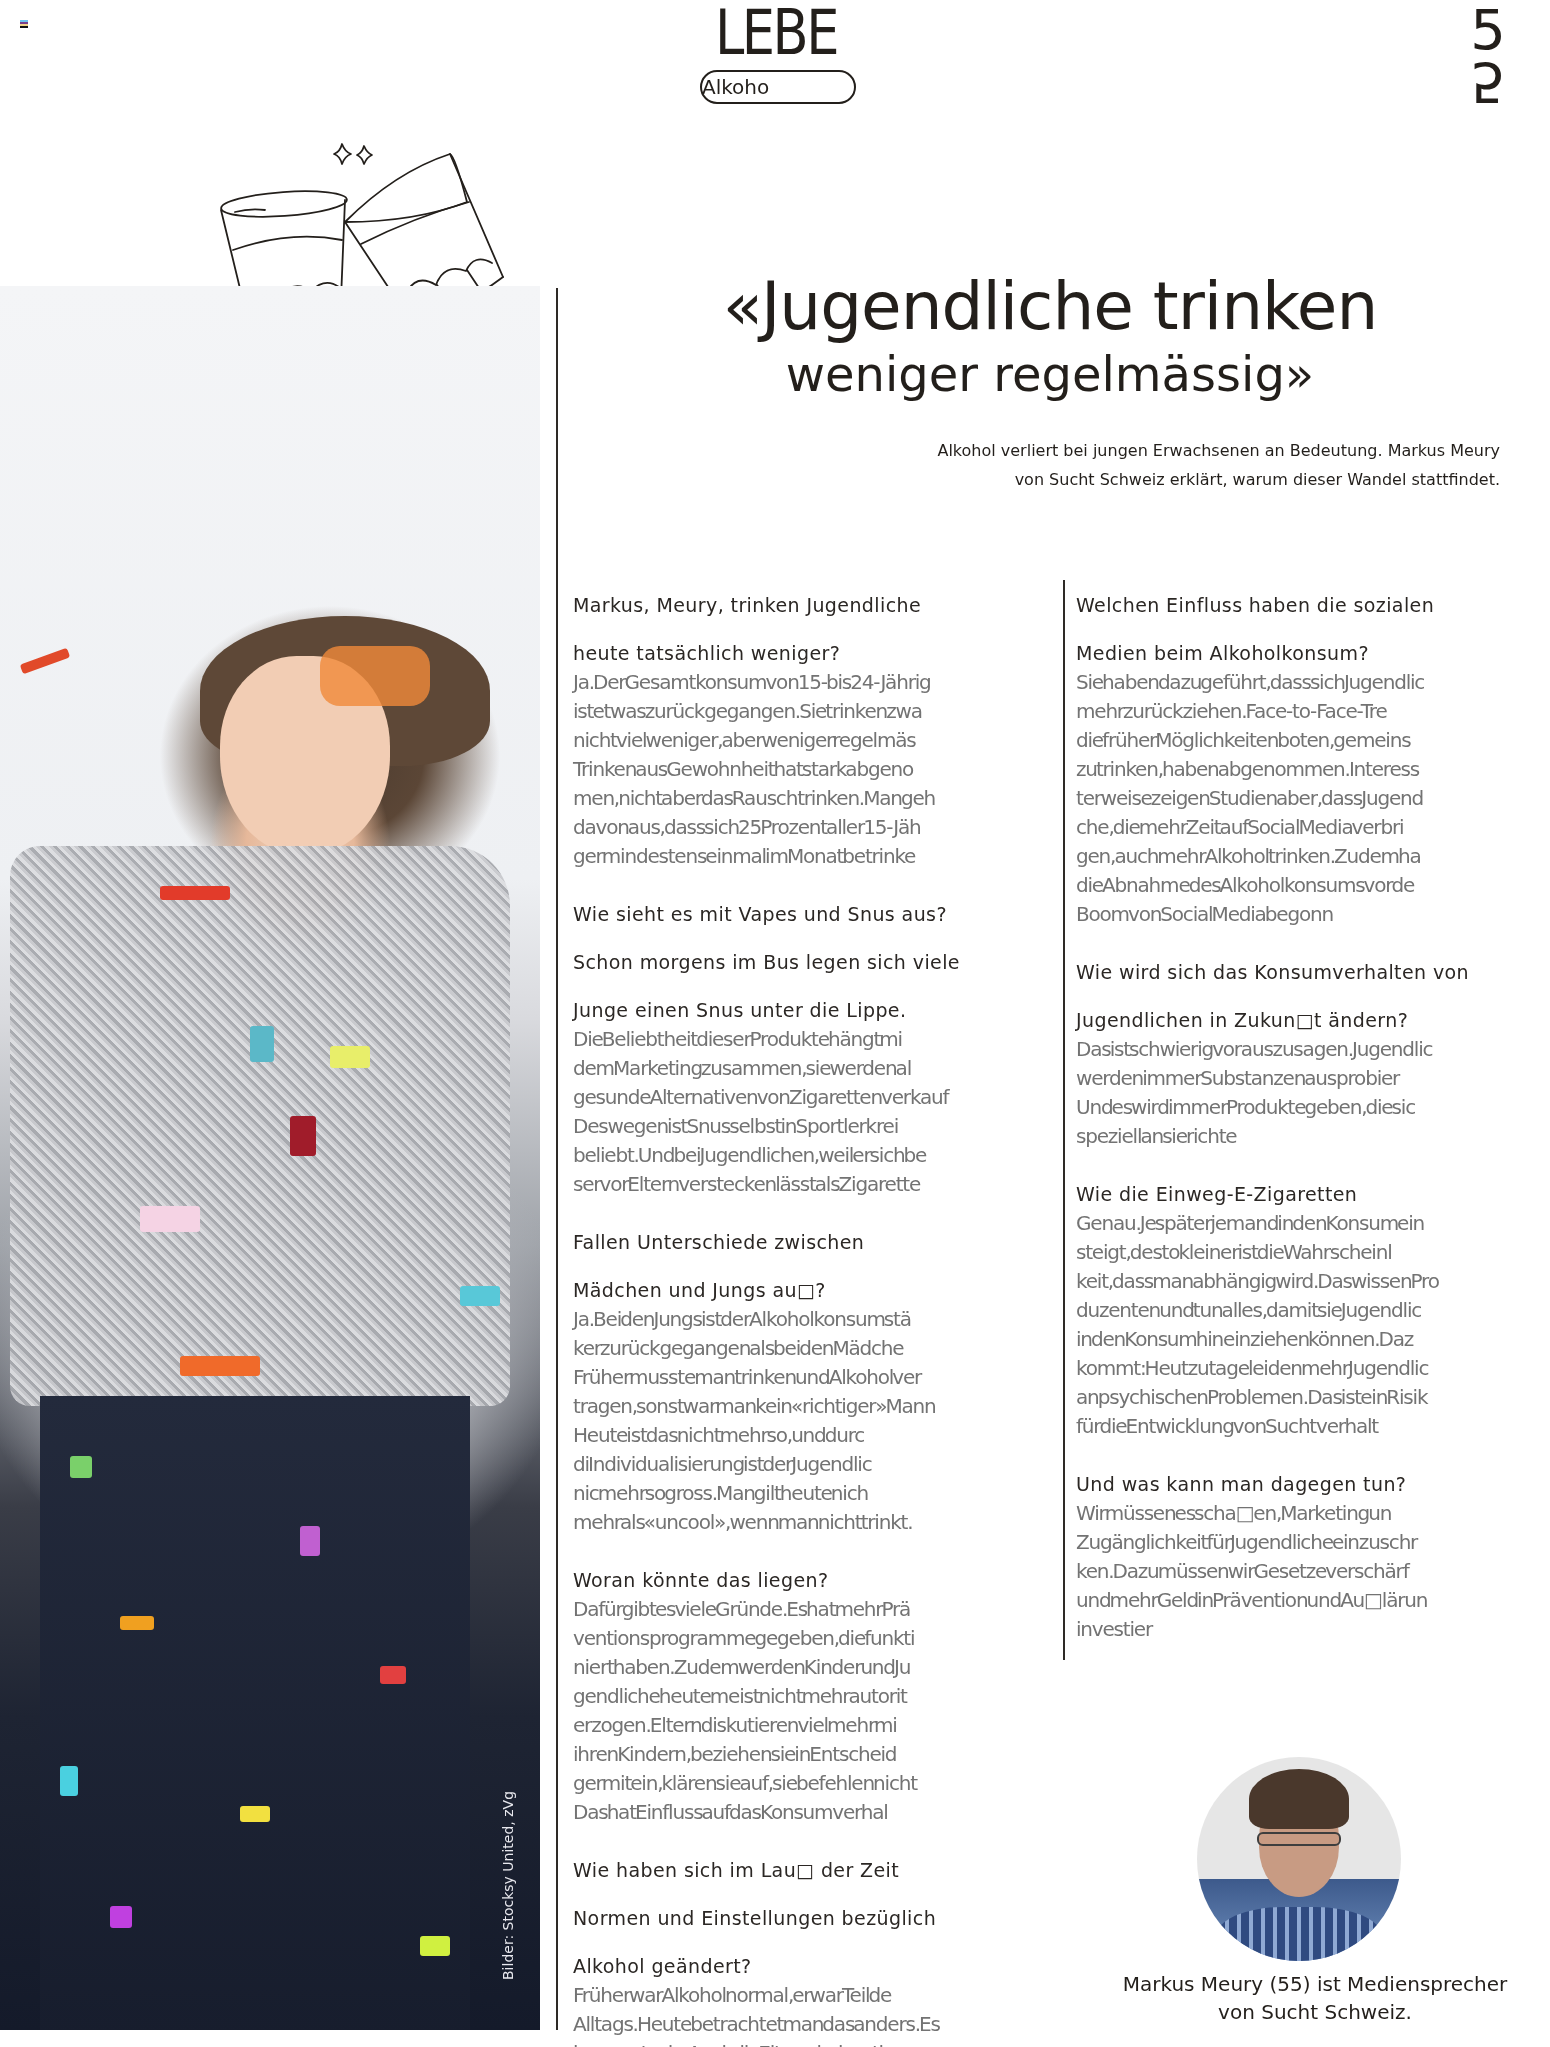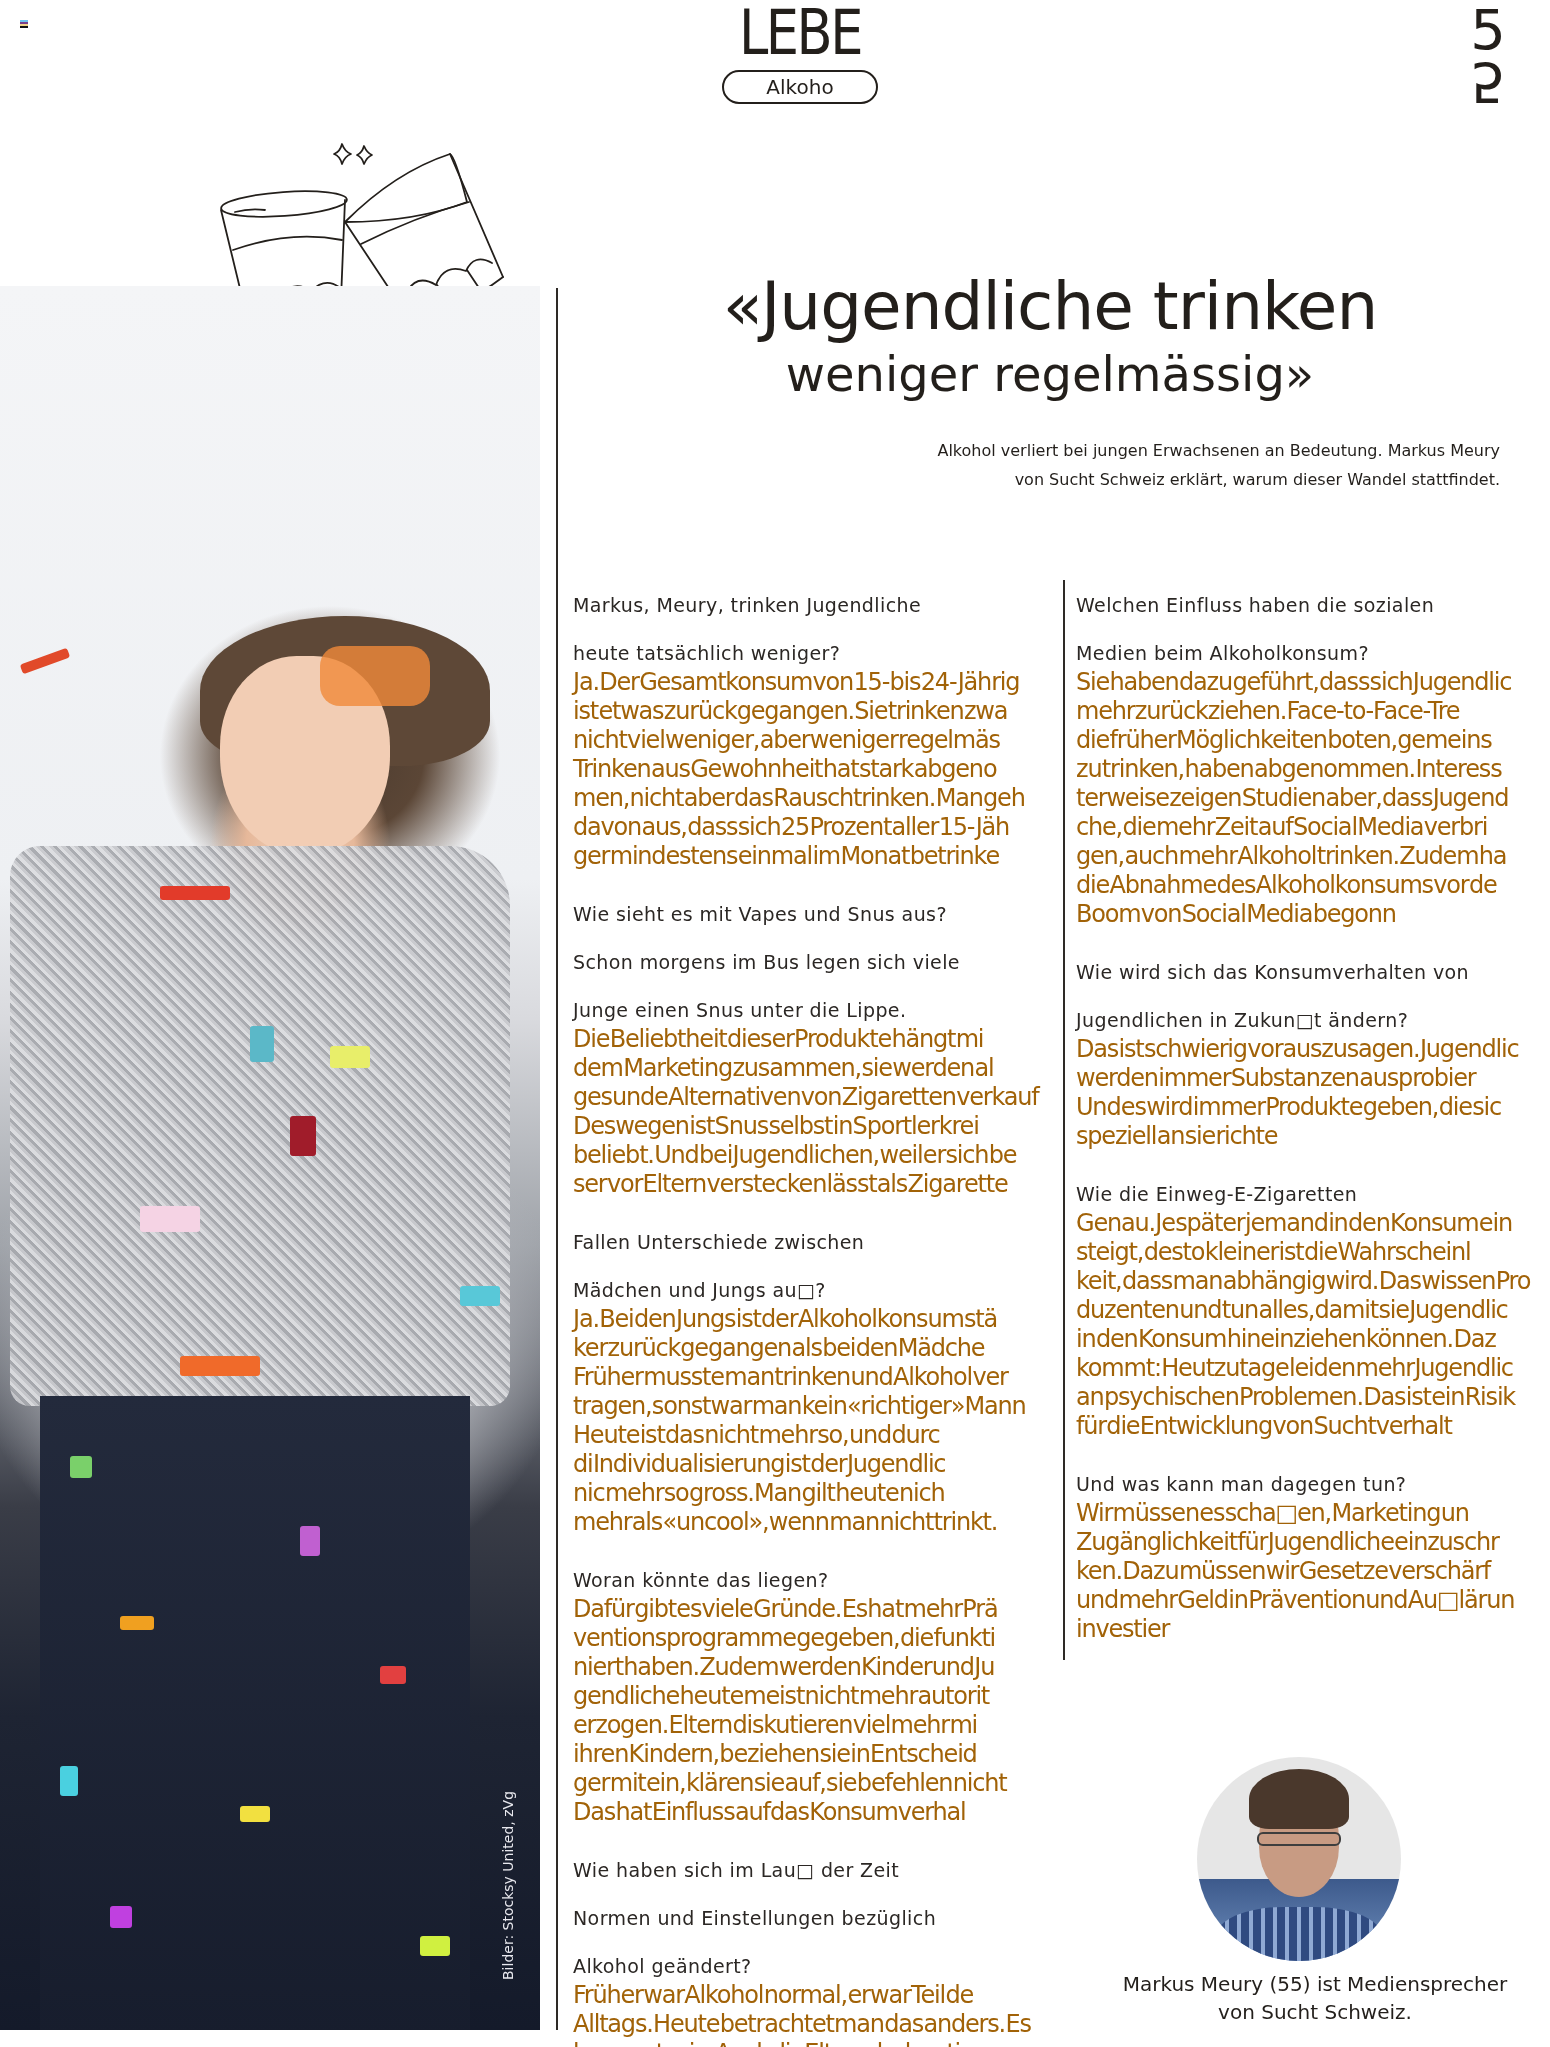--- a/index.html
+++ b/index.html
@@ -1,19 +1,19 @@
 <!DOCTYPE html>
 <html><head>
 <meta charset="utf-8">
 <style>
   html, body { margin:0; padding:0; background:#ffffff; }
   body { width:1550px; height:2047px; position:relative; overflow:hidden; font-family:"DejaVu Sans", sans-serif; color:#231f1b; }
   .flag { position:absolute; left:20px; top:20px; width:8px; height:8px; }
   .flag span { display:block; height:2px; }
-  .section { position:absolute; left:700px; top:0; width:200px; text-align:center; }
+  .section { position:absolute; left:700px; top:0; width:200px; text-align:left; }
   .section-title { font-family:"DejaVu Sans", sans-serif; font-size:62px; line-height:62px; letter-spacing:-3px; transform:scaleX(0.85); margin-top:2px; }
   .section-tag { display:inline-block; margin-top:6px; border:2px solid #231f1b; border-radius:20px; width:156px; height:34px; line-height:34px; font-size:20px; box-sizing:border-box; line-height:30px; }
   .page-num { position:absolute; left:1468px; top:2px; width:40px; font-size:56px; line-height:56px; text-align:center; }
   .page-num .d2 { display:block; transform:rotate(180deg) scaleX(-1); margin-top:-4px; }
   .illustration { position:absolute; left:205px; top:122px; width:300px; height:210px; }
   .photo { position:absolute; left:0; top:286px; width:540px; height:1744px; overflow:hidden;
     background:
       radial-gradient(ellipse 90px 110px at 300px 560px, #f0d2bc 0%, #e6b89a 60%, rgba(230,184,154,0) 100%),
       radial-gradient(ellipse 170px 150px at 330px 470px, #4a3a2e 0%, #5b4636 55%, rgba(91,70,54,0) 100%),
       radial-gradient(ellipse 300px 260px at 270px 1050px, #c3c4c8 0%, #b5b7bd 60%, rgba(180,182,188,0) 100%),
@@ -25,21 +25,21 @@
   .photo .hair { position:absolute; left:200px; top:330px; width:290px; height:150px; border-radius:50% 50% 30% 30%; background:#5e4837; }
   .photo .confetti { position:absolute; border-radius:3px; }
   .credit { position:absolute; left:500px; top:1980px; transform-origin:0 0; transform:rotate(-90deg); font-size:14px; color:#e8e8ee; white-space:nowrap; }
   .vline { position:absolute; width:2px; background:#2e2a26; }
   .headline { position:absolute; left:600px; top:272px; width:900px; text-align:center; }
   .headline .l1 { font-size:66px; line-height:70px; letter-spacing:-1px; }
   .headline .l2 { font-size:48px; line-height:64px; letter-spacing:0; }
   .lead { position:absolute; left:600px; top:436px; width:900px; text-align:right; font-size:16px; line-height:29px; }
   .col { position:absolute; width:470px; }
   .q { font-size:19px; line-height:29px; color:#2b2724; letter-spacing:0.4px;margin-top:19px; }
-  .a { font-size:24px; line-height:29px; letter-spacing:-1.2px; word-spacing:-6px; margin-bottom:29px; color:#a16207; }
+  .a { font-size:20px; line-height:29px; letter-spacing:-1.2px; word-spacing:-6px; margin-bottom:29px; color:#737373; }
   .avatar { position:absolute; left:1197px; top:1757px; width:204px; height:204px; border-radius:50%; overflow:hidden;
     background:radial-gradient(circle at 50% 40%, #c79a84 0 22%, rgba(0,0,0,0) 23%), linear-gradient(180deg,#e6e6e6 0%, #e6e6e6 60%, #3d5a8c 60%, #6f8fbd 100%); }
   .avatar .hair { position:absolute; left:52px; top:12px; width:100px; height:60px; background:#4a382c; border-radius:50% 50% 20% 20%; }
   .avatar .face { position:absolute; left:62px; top:40px; width:80px; height:100px; background:#c89b83; border-radius:40% 40% 50% 50%; }
   .avatar .glasses { position:absolute; left:60px; top:75px; width:84px; height:14px; border:2px solid #3e3e3e; border-radius:6px; box-sizing:border-box; }
   .avatar .shirt { position:absolute; left:20px; top:150px; width:164px; height:70px; background:repeating-linear-gradient(90deg,#2f4a80 0 8px,#8fa9d3 8px 12px); border-radius:40% 40% 0 0; }
   .caption { position:absolute; left:1080px; top:1970px; width:470px; text-align:center; font-size:20px; line-height:28px; }
 </style>
 </head>
 <body>

